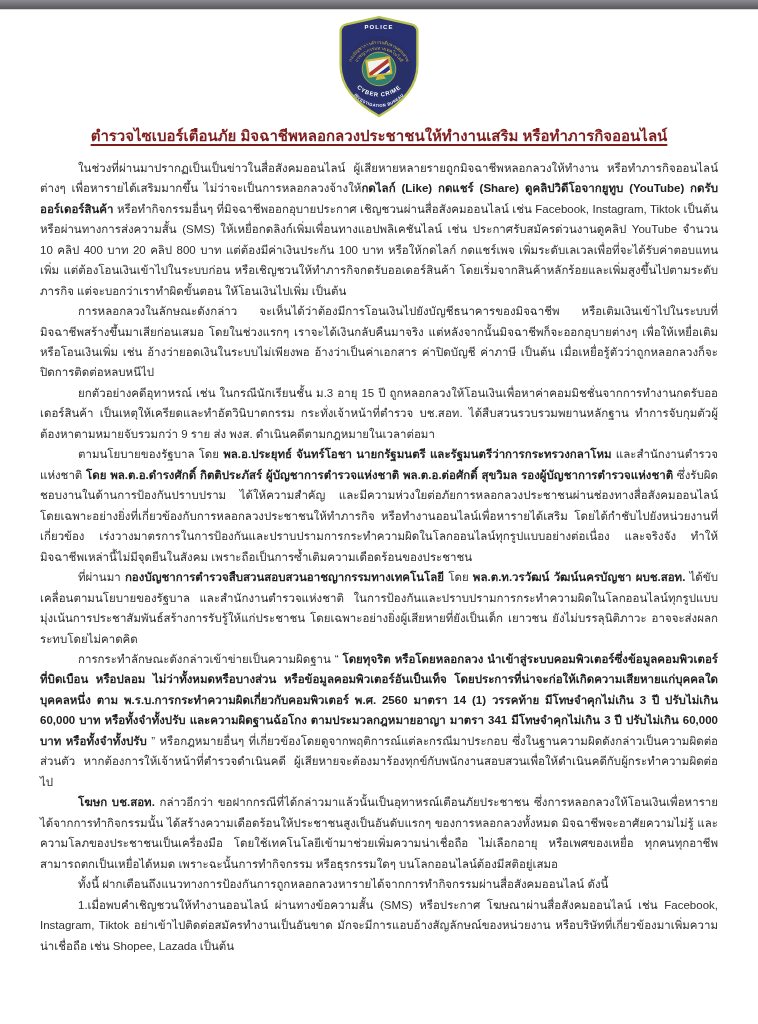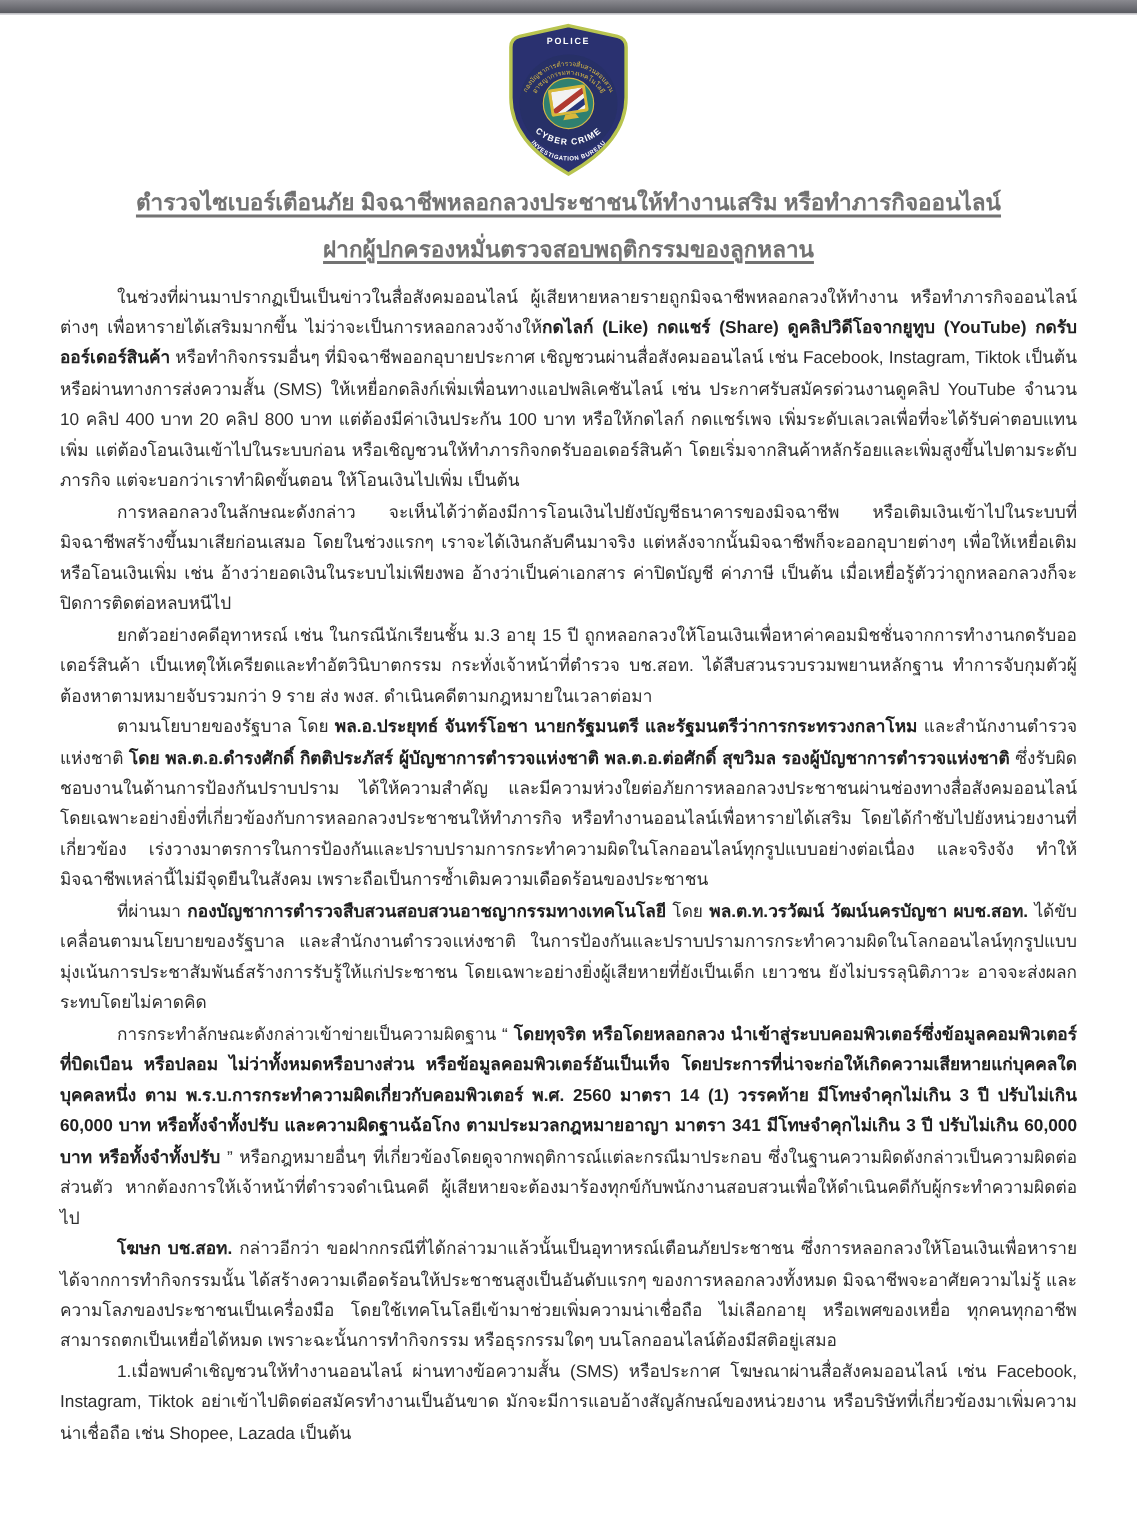--- a/index.html
+++ b/index.html
@@ -10,21 +10,21 @@
   }
   .viewer-topbar{
     height:9px;width:100%;
     background:linear-gradient(#8a8a90,#57585e);
     border-bottom:1px solid #d6d6da;
   }
   .page{padding:2px 40px 20px 40px;}
   .badge-wrap{text-align:center;margin-top:3px;line-height:0;}
   .doc-title{
     text-align:center;font-weight:bold;font-size:15px;line-height:2.05;
-    color:#737373;margin-top:2px;
+    color:#7f1d1d;margin-top:2px;
   }
   .doc-title .t-line{
     text-decoration:underline;
     text-underline-offset:3px;
     text-decoration-thickness:1.5px;
     display:block;
   }
   .doc-body{margin-top:6px;}
   .doc-body p.para{
     margin:0;
@@ -86,27 +86,27 @@
         <textPath href="#arcBottom1" startOffset="50%" text-anchor="middle">CYBER CRIME</textPath>
       </text>
       <text font-size="4.2" font-weight="bold" fill="#ffffff" letter-spacing="0.4" font-family="Liberation Sans, sans-serif">
         <textPath href="#arcBottom2" startOffset="50%" text-anchor="middle">INVESTIGATION BUREAU</textPath>
       </text>
     </svg>
   </div>
 
   <div class="doc-title">
     <span class="t-line">ตำรวจไซเบอร์เตือนภัย มิจฉาชีพหลอกลวงประชาชนให้ทำงานเสริม หรือทำภารกิจออนไลน์</span>
-    <span class="t-line">ฝากผู้ปกครองหมั่นตรวจสอบพฤติกรรมของลูกหลาน</span>
   </div>
 
   <div class="doc-body">
       <p class="para"><span>ในช่วงที่ผ่านมาปรากฏเป็นเป็นข่าวในสื่อสังคมออนไลน์ ผู้เสียหายหลายรายถูกมิจฉาชีพหลอกลวงให้ทำงาน หรือทำภารกิจออนไลน์ต่างๆ เพื่อหารายได้เสริมมากขึ้น ไม่ว่าจะเป็นการหลอกลวงจ้างให้</span><span class="b">กดไลก์ (Like) กดแชร์ (Share) ดูคลิปวิดีโอจากยูทูบ (YouTube) กดรับออร์เดอร์สินค้า</span><span> หรือทำกิจกรรมอื่นๆ ที่มิจฉาชีพออกอุบายประกาศ เชิญชวนผ่านสื่อสังคมออนไลน์ เช่น Facebook, Instagram, Tiktok เป็นต้น หรือผ่านทางการส่งความสั้น (SMS) ให้เหยื่อกดลิงก์เพิ่มเพื่อนทางแอปพลิเคชันไลน์ เช่น ประกาศรับสมัครด่วนงานดูคลิป YouTube จำนวน 10 คลิป 400 บาท 20 คลิป 800 บาท แต่ต้องมีค่าเงินประกัน 100 บาท หรือให้กดไลก์ กดแชร์เพจ เพิ่มระดับเลเวลเพื่อที่จะได้รับค่าตอบแทนเพิ่ม แต่ต้องโอนเงินเข้าไปในระบบก่อน หรือเชิญชวนให้ทำภารกิจกดรับออเดอร์สินค้า โดยเริ่มจากสินค้าหลักร้อยและเพิ่มสูงขึ้นไปตามระดับภารกิจ แต่จะบอกว่าเราทำผิดขั้นตอน ให้โอนเงินไปเพิ่ม เป็นต้น</span></p>
       <p class="para"><span>การหลอกลวงในลักษณะดังกล่าว จะเห็นได้ว่าต้องมีการโอนเงินไปยังบัญชีธนาคารของมิจฉาชีพ หรือเติมเงินเข้าไปในระบบที่มิจฉาชีพสร้างขึ้นมาเสียก่อนเสมอ โดยในช่วงแรกๆ เราจะได้เงินกลับคืนมาจริง แต่หลังจากนั้นมิจฉาชีพก็จะออกอุบายต่างๆ เพื่อให้เหยื่อเติม หรือโอนเงินเพิ่ม เช่น อ้างว่ายอดเงินในระบบไม่เพียงพอ อ้างว่าเป็นค่าเอกสาร ค่าปิดบัญชี ค่าภาษี เป็นต้น เมื่อเหยื่อรู้ตัวว่าถูกหลอกลวงก็จะปิดการติดต่อหลบหนีไป</span></p>
       <p class="para"><span>ยกตัวอย่างคดีอุทาหรณ์ เช่น ในกรณีนักเรียนชั้น ม.3 อายุ 15 ปี ถูกหลอกลวงให้โอนเงินเพื่อหาค่าคอมมิชชั่นจากการทำงานกดรับออเดอร์สินค้า เป็นเหตุให้เครียดและทำอัตวินิบาตกรรม กระทั่งเจ้าหน้าที่ตำรวจ บช.สอท. ได้สืบสวนรวบรวมพยานหลักฐาน ทำการจับกุมตัวผู้ต้องหาตามหมายจับรวมกว่า 9 ราย ส่ง พงส. ดำเนินคดีตามกฎหมายในเวลาต่อมา</span></p>
       <p class="para"><span>ตามนโยบายของรัฐบาล โดย </span><span class="b">พล.อ.ประยุทธ์ จันทร์โอชา นายกรัฐมนตรี และรัฐมนตรีว่าการกระทรวงกลาโหม</span><span> และสำนักงานตำรวจแห่งชาติ </span><span class="b">โดย พล.ต.อ.ดำรงศักดิ์ กิตติประภัสร์ ผู้บัญชาการตำรวจแห่งชาติ พล.ต.อ.ต่อศักดิ์ สุขวิมล รองผู้บัญชาการตำรวจแห่งชาติ</span><span> ซึ่งรับผิดชอบงานในด้านการป้องกันปราบปราม ได้ให้ความสำคัญ และมีความห่วงใยต่อภัยการหลอกลวงประชาชนผ่านช่องทางสื่อสังคมออนไลน์ โดยเฉพาะอย่างยิ่งที่เกี่ยวข้องกับการหลอกลวงประชาชนให้ทำภารกิจ หรือทำงานออนไลน์เพื่อหารายได้เสริม โดยได้กำชับไปยังหน่วยงานที่เกี่ยวข้อง เร่งวางมาตรการในการป้องกันและปราบปรามการกระทำความผิดในโลกออนไลน์ทุกรูปแบบอย่างต่อเนื่อง และจริงจัง ทำให้มิจฉาชีพเหล่านี้ไม่มีจุดยืนในสังคม เพราะถือเป็นการซ้ำเติมความเดือดร้อนของประชาชน</span></p>
       <p class="para"><span>ที่ผ่านมา </span><span class="b">กองบัญชาการตำรวจสืบสวนสอบสวนอาชญากรรมทางเทคโนโลยี</span><span> โดย </span><span class="b">พล.ต.ท.วรวัฒน์ วัฒน์นครบัญชา ผบช.สอท.</span><span> ได้ขับเคลื่อนตามนโยบายของรัฐบาล และสำนักงานตำรวจแห่งชาติ ในการป้องกันและปราบปรามการกระทำความผิดในโลกออนไลน์ทุกรูปแบบ มุ่งเน้นการประชาสัมพันธ์สร้างการรับรู้ให้แก่ประชาชน โดยเฉพาะอย่างยิ่งผู้เสียหายที่ยังเป็นเด็ก เยาวชน ยังไม่บรรลุนิติภาวะ อาจจะส่งผลกระทบโดยไม่คาดคิด</span></p>
       <p class="para"><span>การกระทำลักษณะดังกล่าวเข้าข่ายเป็นความผิดฐาน “ </span><span class="b">โดยทุจริต หรือโดยหลอกลวง นำเข้าสู่ระบบคอมพิวเตอร์ซึ่งข้อมูลคอมพิวเตอร์ที่บิดเบือน หรือปลอม ไม่ว่าทั้งหมดหรือบางส่วน หรือข้อมูลคอมพิวเตอร์อันเป็นเท็จ โดยประการที่น่าจะก่อให้เกิดความเสียหายแก่บุคคลใดบุคคลหนึ่ง ตาม พ.ร.บ.การกระทำความผิดเกี่ยวกับคอมพิวเตอร์ พ.ศ. 2560 มาตรา 14 (1) วรรคท้าย มีโทษจำคุกไม่เกิน 3 ปี ปรับไม่เกิน 60,000 บาท หรือทั้งจำทั้งปรับ และความผิดฐานฉ้อโกง ตามประมวลกฎหมายอาญา มาตรา 341 มีโทษจำคุกไม่เกิน 3 ปี ปรับไม่เกิน 60,000 บาท หรือทั้งจำทั้งปรับ</span><span> ” หรือกฎหมายอื่นๆ ที่เกี่ยวข้องโดยดูจากพฤติการณ์แต่ละกรณีมาประกอบ ซึ่งในฐานความผิดดังกล่าวเป็นความผิดต่อส่วนตัว หากต้องการให้เจ้าหน้าที่ตำรวจดำเนินคดี ผู้เสียหายจะต้องมาร้องทุกข์กับพนักงานสอบสวนเพื่อให้ดำเนินคดีกับผู้กระทำความผิดต่อไป</span></p>
       <p class="para"><span class="b">โฆษก บช.สอท.</span><span> กล่าวอีกว่า ขอฝากกรณีที่ได้กล่าวมาแล้วนั้นเป็นอุทาหรณ์เตือนภัยประชาชน ซึ่งการหลอกลวงให้โอนเงินเพื่อหารายได้จากการทำกิจกรรมนั้น ได้สร้างความเดือดร้อนให้ประชาชนสูงเป็นอันดับแรกๆ ของการหลอกลวงทั้งหมด มิจฉาชีพจะอาศัยความไม่รู้ และความโลภของประชาชนเป็นเครื่องมือ โดยใช้เทคโนโลยีเข้ามาช่วยเพิ่มความน่าเชื่อถือ ไม่เลือกอายุ หรือเพศของเหยื่อ ทุกคนทุกอาชีพสามารถตกเป็นเหยื่อได้หมด เพราะฉะนั้นการทำกิจกรรม หรือธุรกรรมใดๆ บนโลกออนไลน์ต้องมีสติอยู่เสมอ</span></p>
+      <p class="para"><span>ทั้งนี้ ฝากเตือนถึงแนวทางการป้องกันการถูกหลอกลวงหารายได้จากการทำกิจกรรมผ่านสื่อสังคมออนไลน์ ดังนี้</span></p>
       <p class="para"><span>1.เมื่อพบคำเชิญชวนให้ทำงานออนไลน์ ผ่านทางข้อความสั้น (SMS) หรือประกาศ โฆษณาผ่านสื่อสังคมออนไลน์ เช่น Facebook, Instagram, Tiktok อย่าเข้าไปติดต่อสมัครทำงานเป็นอันขาด มักจะมีการแอบอ้างสัญลักษณ์ของหน่วยงาน หรือบริษัทที่เกี่ยวข้องมาเพิ่มความน่าเชื่อถือ เช่น Shopee, Lazada เป็นต้น</span></p>
     </div>
 
 </div>
 
 </body></html>

